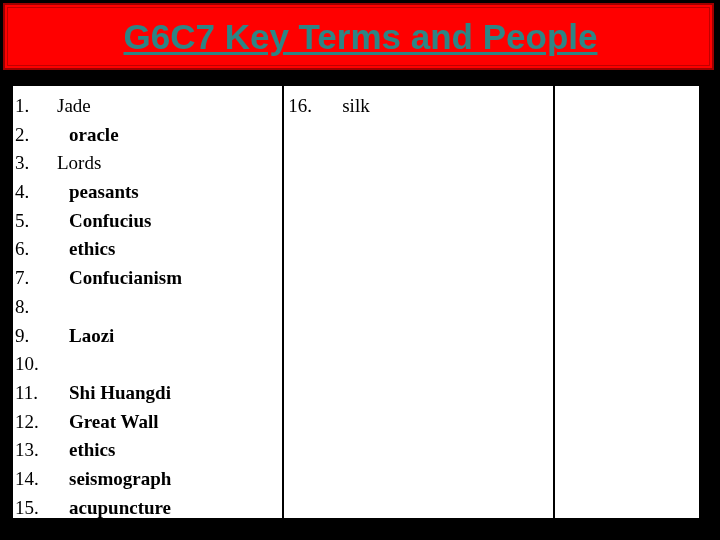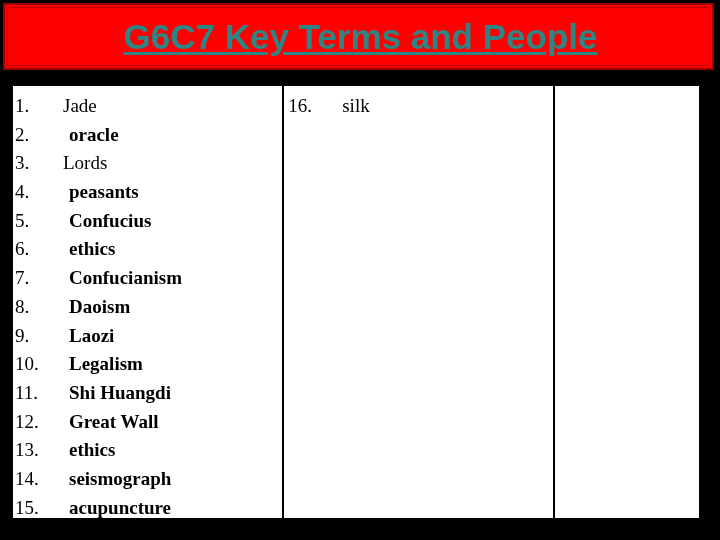--- a/index.html
+++ b/index.html
@@ -121,21 +121,21 @@
   .term-num {
     position: absolute;
     left: 2px;
     top: 0;
     width: 46px;
     text-align: left;
     font-size: 19px;
   }
   .term-label {
     position: absolute;
-    left: 50px;
+    left: 44px;
     top: 0;
     font-size: 19px;
   }
   .term-label.indent-1 { left: 56px; font-weight: bold; }
 
   .col-2 .term-num { left: 4px; }
   .col-2 .term-label { left: 58px; }
 </style>
 </head>
 <body>
@@ -173,29 +173,27 @@
           <li class="term-row">
             <span class="term-num">6.</span>
             <span class="term-label indent-1">ethics</span>
           </li>
           <li class="term-row">
             <span class="term-num">7.</span>
             <span class="term-label indent-1">Confucianism</span>
           </li>
           <li class="term-row">
             <span class="term-num">8.</span>
-            <span class="term-label indent-1">Daoism</span>
           </li>
           <li class="term-row">
             <span class="term-num">9.</span>
             <span class="term-label indent-1">Laozi</span>
           </li>
           <li class="term-row">
             <span class="term-num">10.</span>
-            <span class="term-label indent-1">Legalism</span>
           </li>
           <li class="term-row">
             <span class="term-num">11.</span>
             <span class="term-label indent-1">Shi Huangdi</span>
           </li>
           <li class="term-row">
             <span class="term-num">12.</span>
             <span class="term-label indent-1">Great Wall</span>
           </li>
           <li class="term-row">

